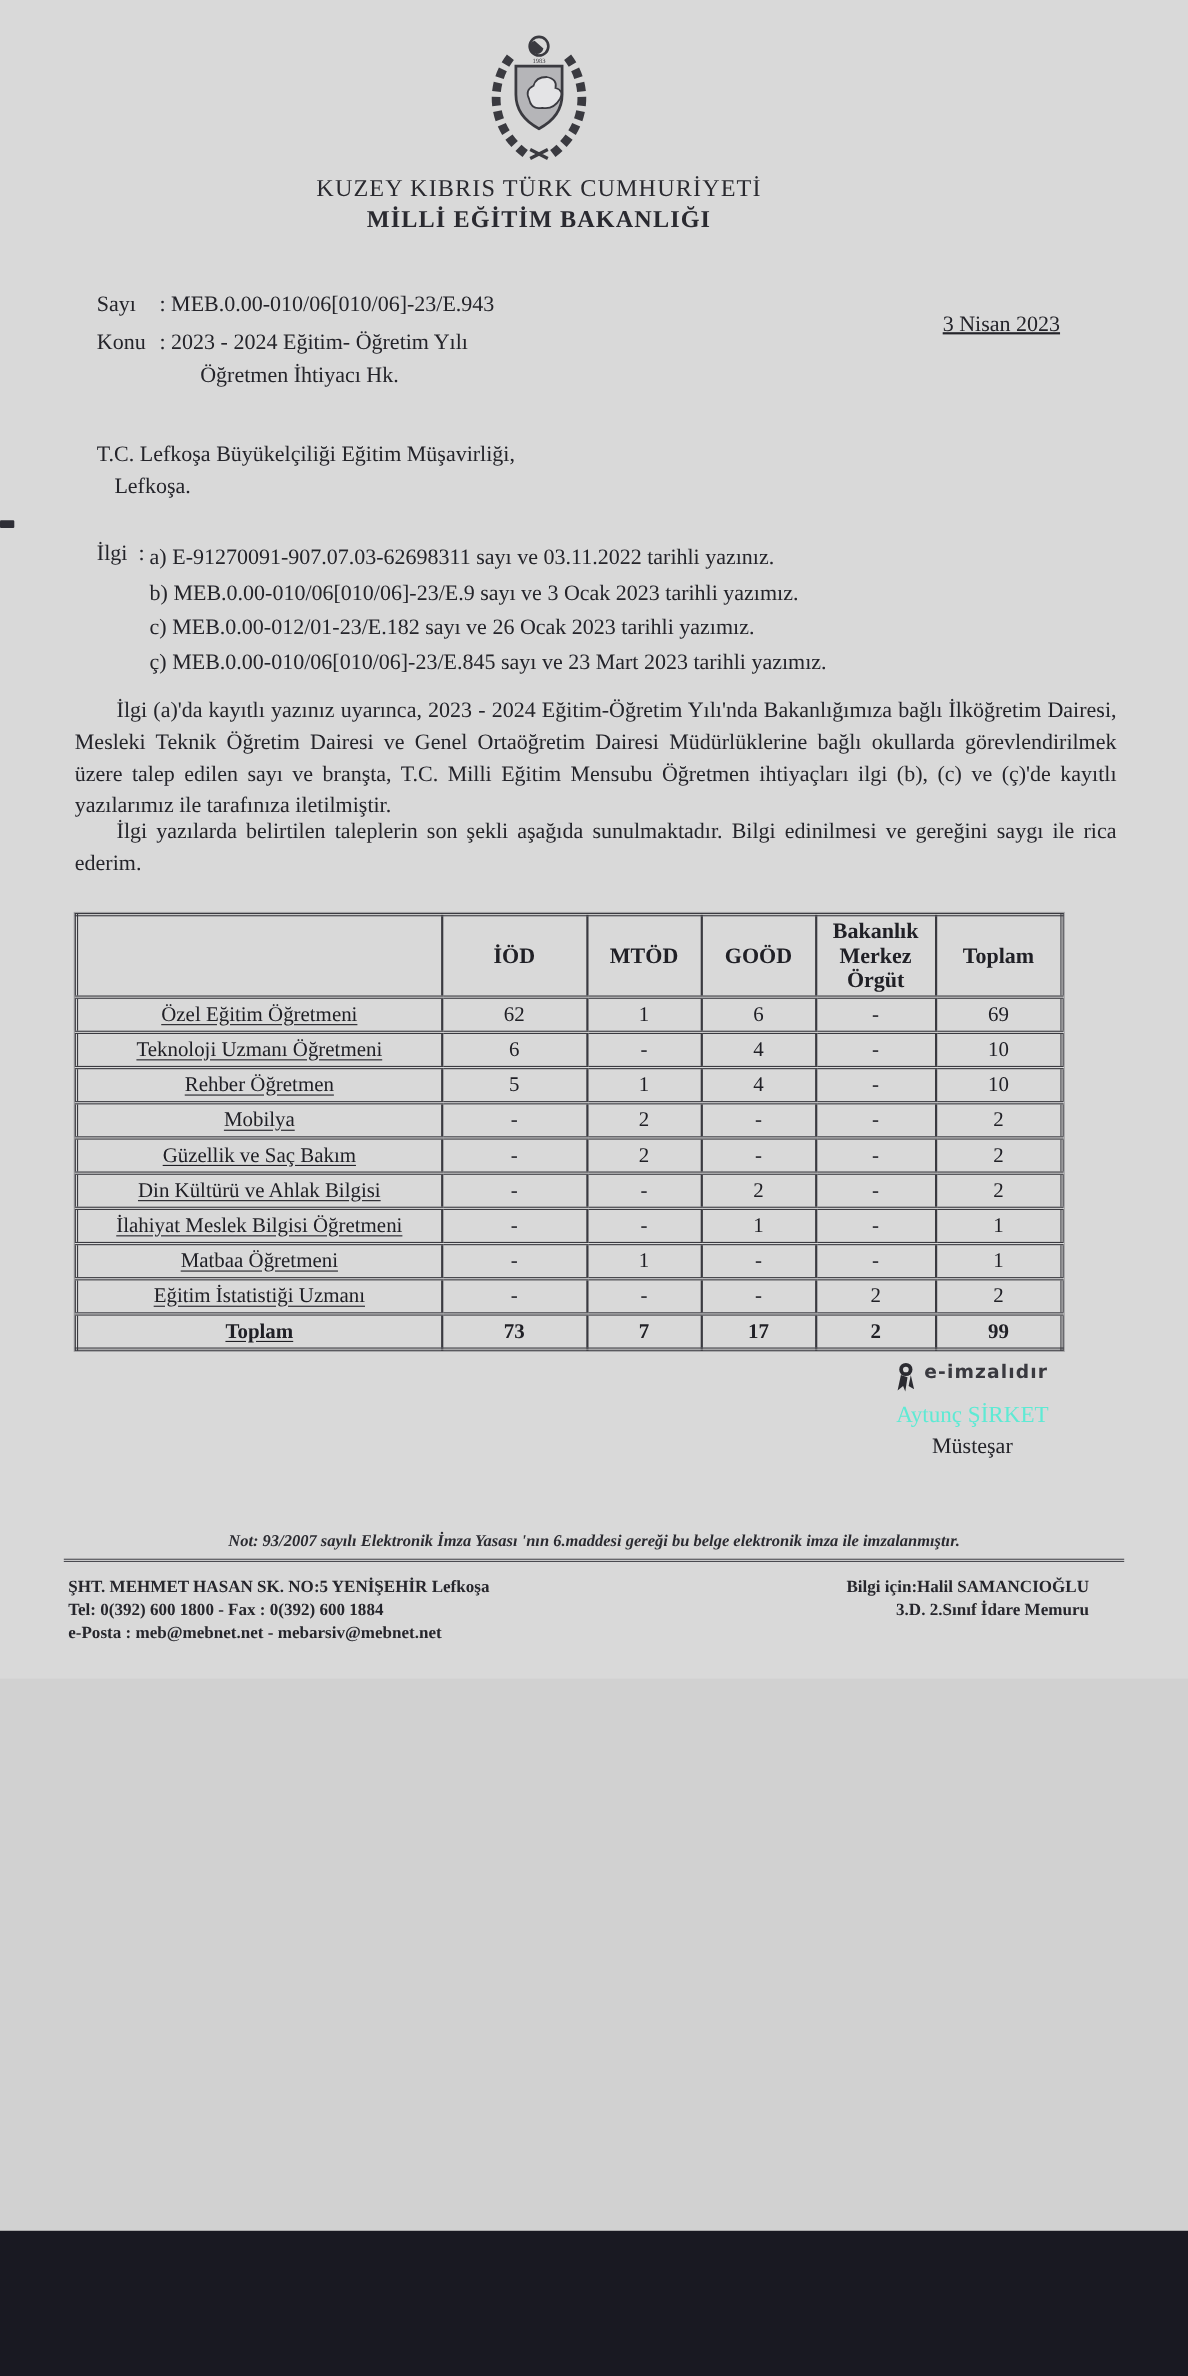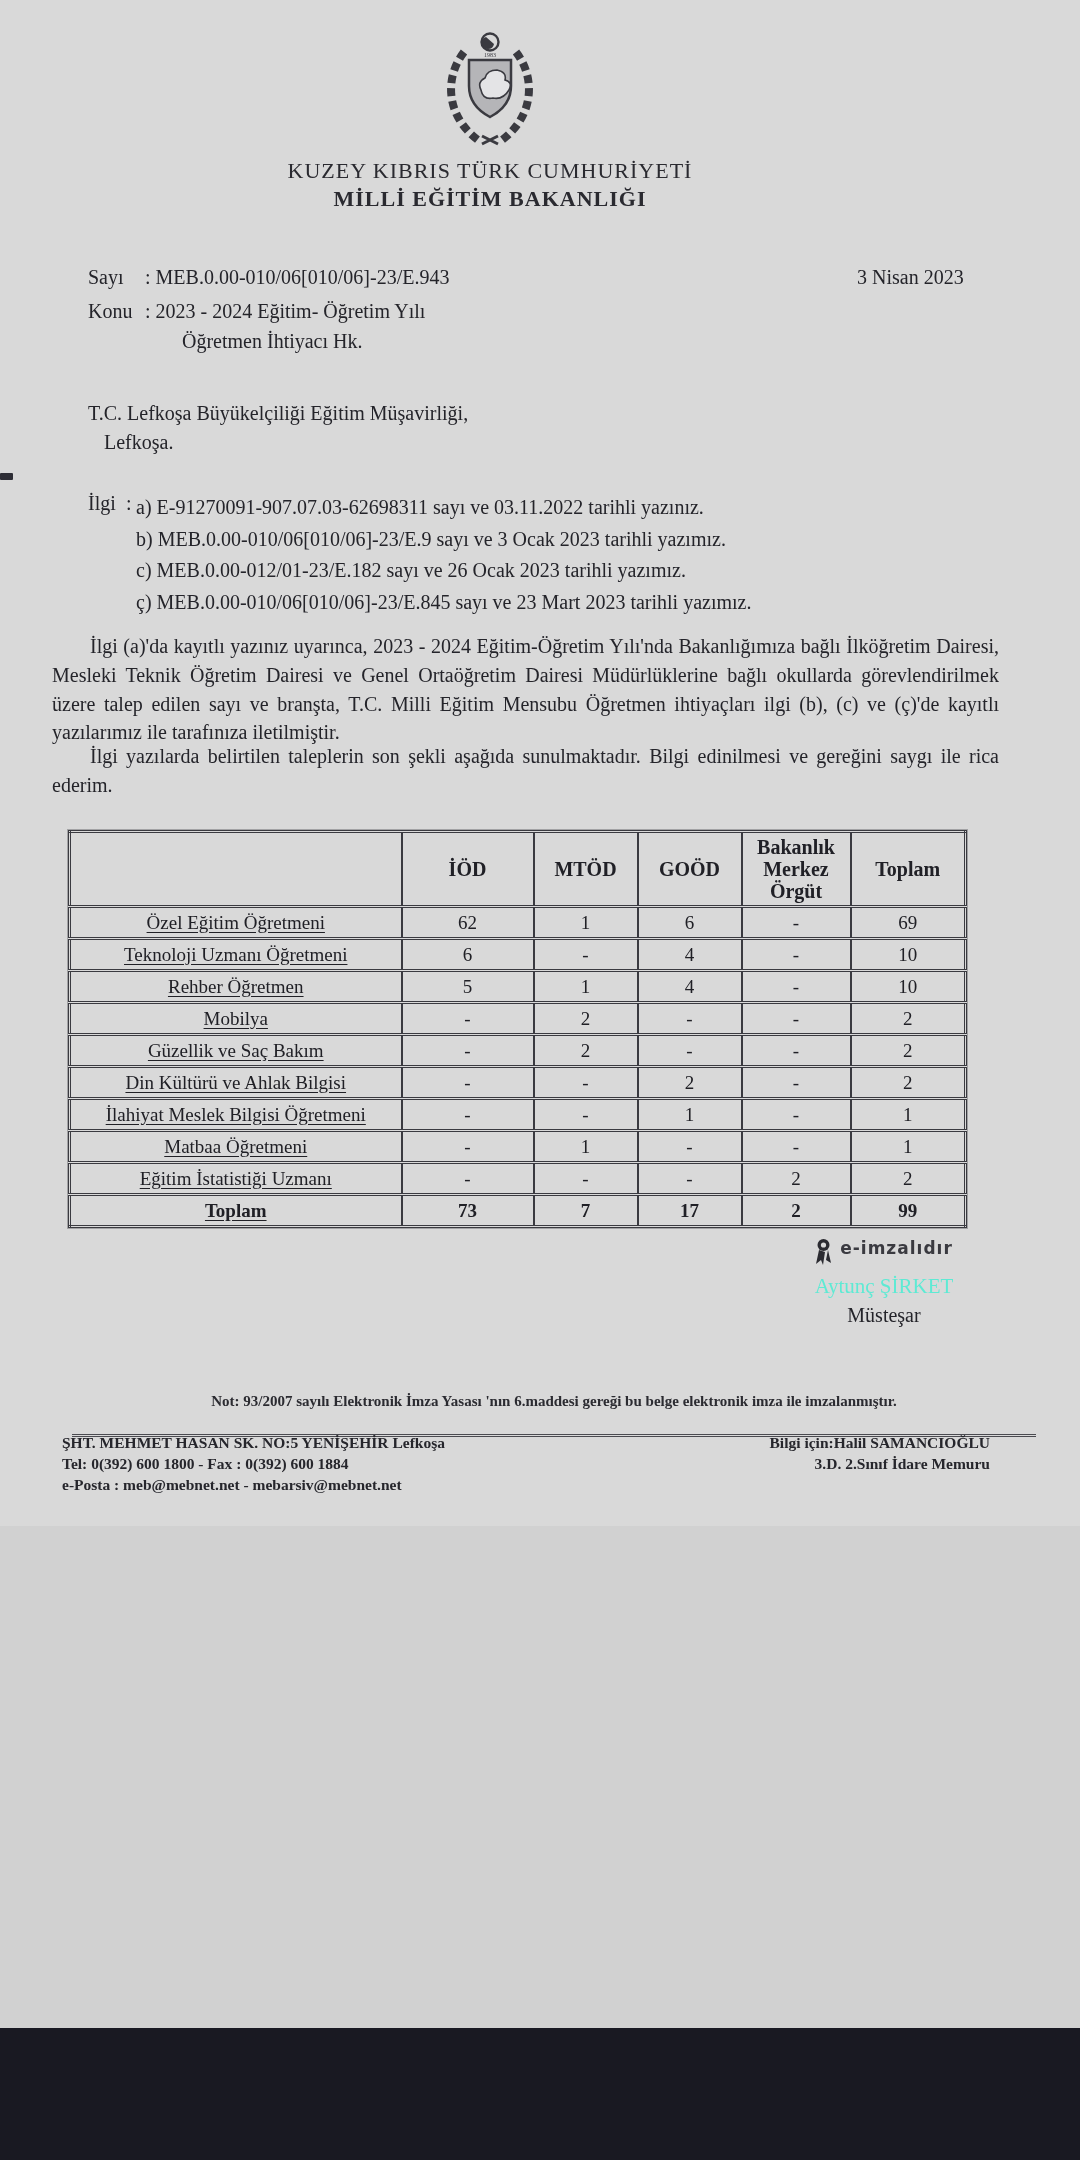--- a/index.html
+++ b/index.html
@@ -43,21 +43,21 @@
 
   
   .ilgi-wrap { position:absolute; left:88px; top:492px; display:flex; }
   .ilgi-label { width:38px; font-size:20px; }
   .ilgi-colon { width:10px; font-size:20px; }
   .ilgi-items { font-size:20px; }
   .ilgi-items div { line-height:31.5px; white-space:nowrap; }
 
   
   .para {
-    position:absolute; left:52px; width:947px;
+    position:absolute; left:68px; width:947px;
     font-size:20px; line-height:28.8px; text-align:justify; text-indent:38px;
     color:#24242a;
   }
 
   
   .needs-table {
     position:absolute; left:68px; top:830px; width:896px;
     border-collapse:collapse; table-layout:fixed;
     font-size:19px; color:#202026;
     border:3px double #3a3a40;
@@ -82,22 +82,22 @@
   .sig-eimza { display:flex; align-items:flex-start; justify-content:center; gap:8px;font-weight:bold; }
   .sig-eimza-text {
     font-family:"DejaVu Sans", sans-serif; font-size:17px; color:#3a3a40;
     letter-spacing:1px;
   }
   .sig-name { margin-top:8px; font-size:21px; color:#5eead4; }
   .sig-title { margin-top:5px; font-size:20px; color:#24242a; }
 
   
   .note-wrap {
-    position:absolute; left:72px; top:1392px; width:964px;
-    border-bottom:3px double #4a4a50; padding-bottom:24px; text-align:center;
+    position:absolute; left:58px; top:1392px; width:964px;
+    border-bottom:3px double #4a4a50; padding-bottom:7px; text-align:center;font-style:italic;
   }
   .note-text { font-size:15px; font-weight:600; color:#2b2b31; }
   .footer-left {
     position:absolute; left:62px; top:1432px; width:560px;
     font-size:15.5px; font-weight:600; line-height:21px; color:#26262c;
   }
   .footer-right {
     position:absolute; left:670px; top:1432px; width:320px; text-align:right;
     font-size:15.5px; font-weight:600; line-height:21px; color:#26262c;
   }
@@ -122,21 +122,21 @@
     <path d="M78,22 C98,48 96,86 64,110" stroke="#3a3a40" stroke-width="8" fill="none" stroke-dasharray="8 5"></path>
     <path d="M44,106 l16,8 M60,106 l-16,8" stroke="#3a3a40" stroke-width="3"></path>
   </svg>
   <div class="country">KUZEY KIBRIS TÜRK CUMHURİYETİ</div>
   <div class="ministry">MİLLİ EĞİTİM BAKANLIĞI</div>
 </div>
 
 <div class="abs ink" style="left:88px; top:266px;">
   <span class="ref-label">Sayı</span><span class="ref-value">: MEB.0.00-010/06[010/06]-23/E.943</span>
 </div>
-<div class="abs ink date" style="left:857px; top:266px;">3 Nisan 2023</div>
+<div class="abs ink date" style="left:857px; top:284px;text-decoration:underline;">3 Nisan 2023</div>
 <div class="abs ink" style="left:88px; top:300px;">
   <span class="ref-label">Konu</span><span class="ref-value">: 2023 - 2024 Eğitim- Öğretim Yılı</span>
 </div>
 <div class="abs ink ref-value" style="left:182px; top:330px;">Öğretmen İhtiyacı Hk.</div>
 
 <div class="abs ink" style="left:88px; top:402px; font-size:20px;">T.C. Lefkoşa Büyükelçiliği Eğitim Müşavirliği,</div>
 <div class="abs ink" style="left:104px; top:431px; font-size:20px;">Lefkoşa.</div>
 
 <div class="ilgi-wrap ink">
   <div class="ilgi-label">İlgi</div>

